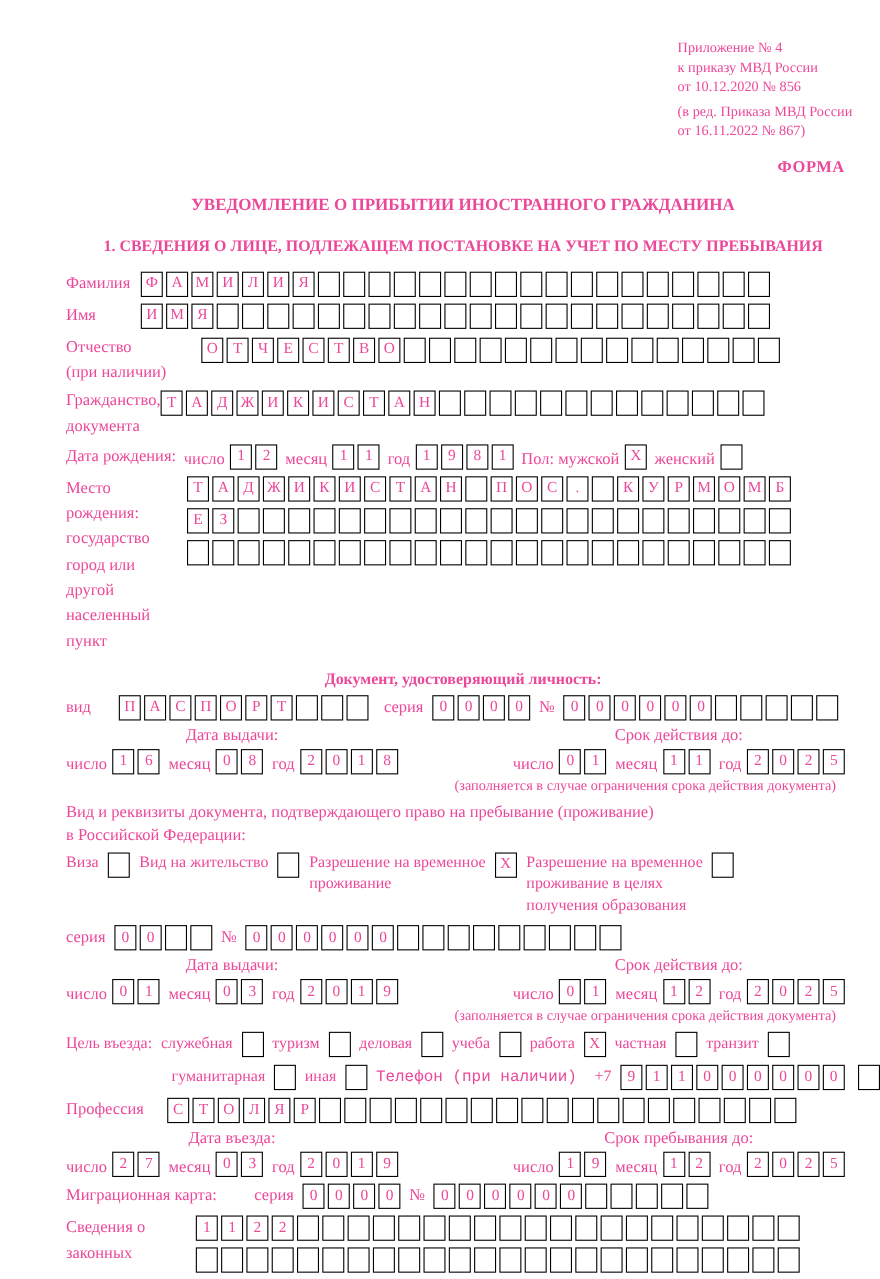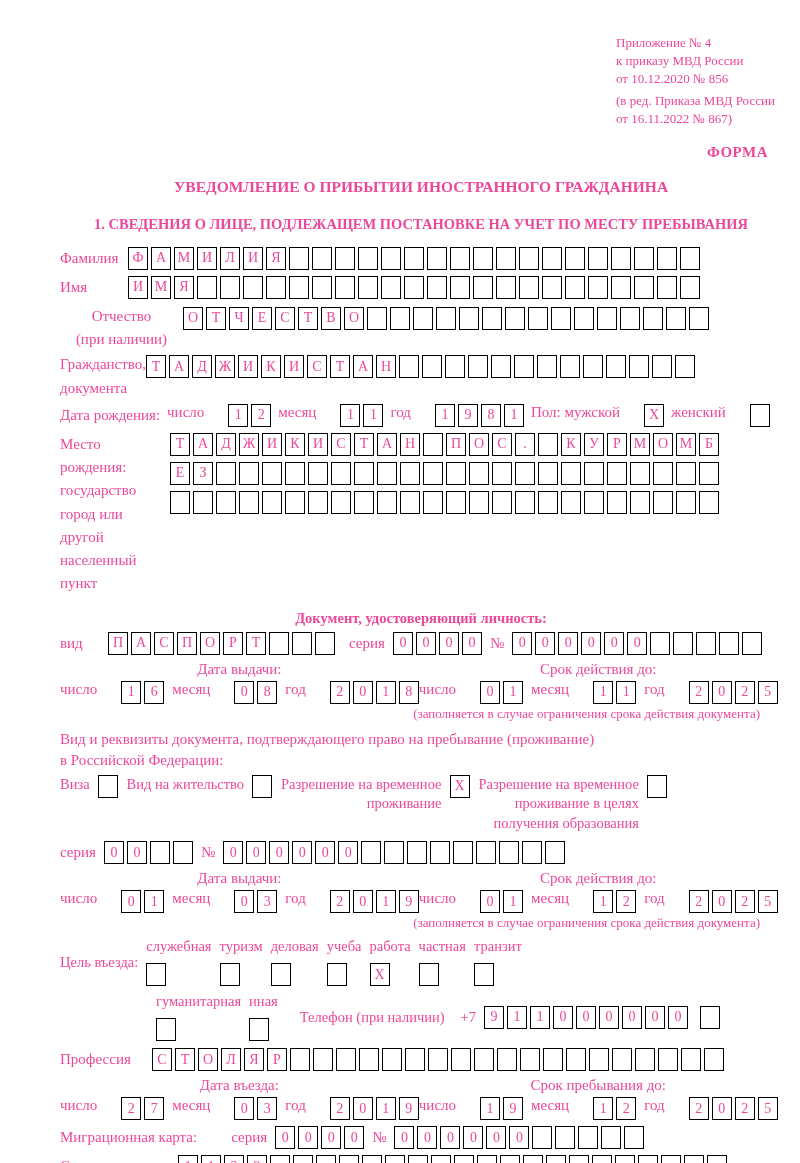--- a/index.html
+++ b/index.html
@@ -21,30 +21,30 @@
   .cell{
     display:inline-flex;align-items:center;justify-content:center;flex:none;
     width:18px;height:21px;border:1.5px solid #000;
     font-size:14px;line-height:1;background:#fff;
   }
   .frow{display:flex;align-items:center;margin-bottom:6px;}
   .frow.top{align-items:flex-start;}
   .lblcol{flex:none;}
   .lblcol div{font-size:15px;line-height:1.55;}
   .stackrows > .cells{display:flex;margin-bottom:6px;}
-  .dg{display:inline-flex;align-items:flex-start;gap:24px;}
+  .dg{display:inline-flex;align-items:flex-end;gap:5px;}
   .daterow{display:flex;align-items:center;gap:8px;}
   .datepair{display:flex;justify-content:space-between;width:708px;margin-bottom:2px;}
   .datecol{text-align:center;}
   .dateheading{font-size:15px;margin-bottom:3px;}
   .note{font-size:13px;text-align:right;padding-right:22px;margin:1px 0 7px 0;}
   .optrow{display:flex;align-items:flex-start;gap:9px;margin-bottom:8px;}
   .opt{display:flex;align-items:flex-start;gap:8px;}
-  .optlbl{font-size:14.5px;line-height:1.35;text-align:right;}
-  .chk{display:flex;gap:8px;flex-direction:column;}
+  .optlbl{font-size:14.5px;line-height:1.35;text-align:left;}
+  .chk{display:flex;align-items:center;gap:8px;}
   .purposerow{display:flex;align-items:center;gap:8px;margin-bottom:7px;font-size:14.5px;flex-wrap:nowrap;}
   .purposerow .lbl{font-size:14.5px;}
   .indent{margin-left:96px;}
   .mt2{margin-top:2px;}
 </style>
 </head>
 <body>
 
 <div class="page">
 
@@ -121,21 +121,21 @@
         <span class="cell"></span>
         <span class="cell"></span>
         <span class="cell"></span>
         <span class="cell"></span>
         <span class="cell"></span>
         <span class="cell"></span>
       </span>
   </div>
 
   <div class="frow top" style="margin-bottom:2px;">
-    <span class="lblcol" style="width:123px;text-align:center;">
+    <span class="lblcol" style="width:123px;">
       <div>Отчество</div>
       <div>(при наличии)</div>
     </span>
     <span class="cells mt2">
         <span class="cell">О</span>
         <span class="cell">Т</span>
         <span class="cell">Ч</span>
         <span class="cell">Е</span>
         <span class="cell">С</span>
         <span class="cell">Т</span>
@@ -596,21 +596,21 @@
         <span class="cells">
           <span class="cell"></span>
         </span>
       </span>
     <span class="chk">
         <span>иная</span>
         <span class="cells">
           <span class="cell"></span>
         </span>
       </span>
-    <span class="lbl" style="margin-left:14px;">Телефон (при наличии)</span>
+    <span class="lbl" style="font-family:Liberation Mono, monospace;">Телефон (при наличии)</span>
     <span class="lbl" style="margin-left:8px;">+7</span>
     <span class="cells">
         <span class="cell">9</span>
         <span class="cell">1</span>
         <span class="cell">1</span>
         <span class="cell">0</span>
         <span class="cell">0</span>
         <span class="cell">0</span>
         <span class="cell">0</span>
         <span class="cell">0</span>

